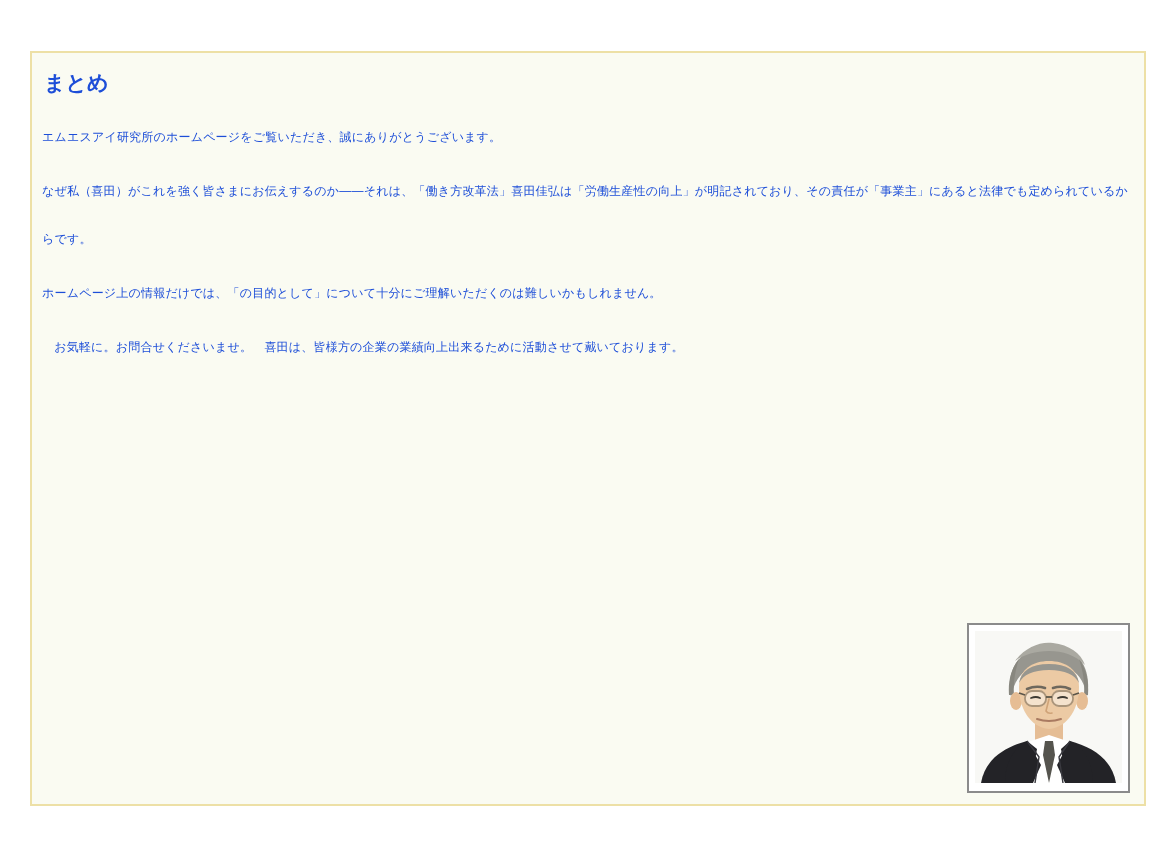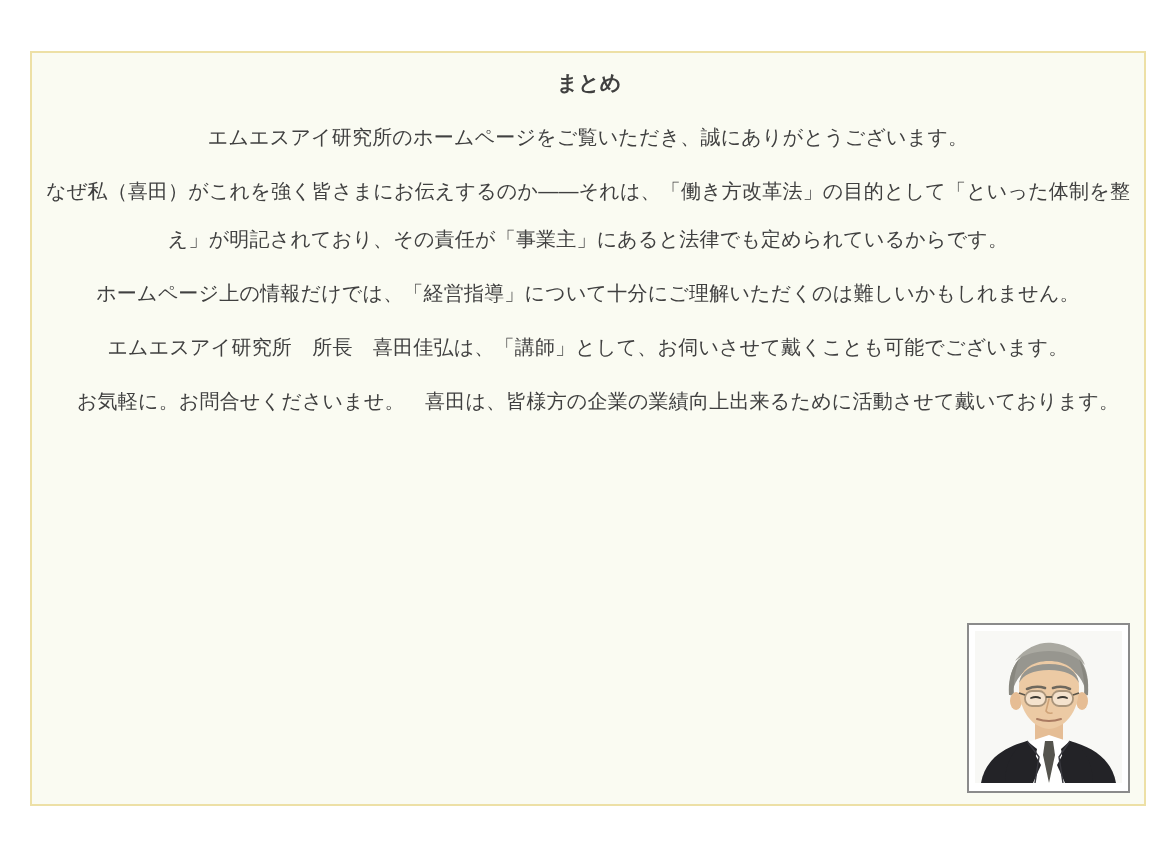--- a/index.html
+++ b/index.html
@@ -16,31 +16,30 @@
     left: 30px;
     top: 51px;
     width: 1116px;
     height: 755px;
     box-sizing: border-box;
     background: #fafbf2;
     border: 2px solid #ede0a6;
   }
   .content {
     padding: 12px 10px 0 10px;
-    color: #404040;
-    text-align: center;
+    color: #1d4ed8;
   }
   .title {
     font-size: 21px;
     font-weight: 600;
     line-height: 32px;
     margin: 2px 0 14px 2px;
   }
   .para {
-    font-size: 20px;
+    font-size: 12px;
     font-weight: 500;
     line-height: 48px;
     margin: 0 0 6px 0;
     letter-spacing: 0.2px;
   }
   .portrait-frame {
     position: absolute;
     right: 14px;
     bottom: 11px;
     width: 163px;
@@ -56,23 +55,22 @@
     height: 152px;
   }
 </style>
 </head>
 <body>
 
 <div class="summary-box">
   <div class="content">
     <h2 class="title">まとめ</h2>
     <p class="para">エムエスアイ研究所のホームページをご覧いただき、誠にありがとうございます。</p>
-    <p class="para">なぜ私（喜田）がこれを強く皆さまにお伝えするのか――それは、「働き方改革法」の目的として「といった体制を整え」が明記されており、その責任が「事業主」にあると法律でも定められているからです。</p>
-    <p class="para">ホームページ上の情報だけでは、「経営指導」について十分にご理解いただくのは難しいかもしれません。</p>
-    <p class="para">エムエスアイ研究所　所長　喜田佳弘は、「講師」として、お伺いさせて戴くことも可能でございます。</p>
+    <p class="para">なぜ私（喜田）がこれを強く皆さまにお伝えするのか――それは、「働き方改革法」喜田佳弘は「労働生産性の向上」が明記されており、その責任が「事業主」にあると法律でも定められているからです。</p>
+    <p class="para">ホームページ上の情報だけでは、「の目的として」について十分にご理解いただくのは難しいかもしれません。</p>
     <p class="para">　お気軽に。お問合せくださいませ。　喜田は、皆様方の企業の業績向上出来るために活動させて戴いております。</p>
   </div>
 
   <div class="portrait-frame">
     <svg viewBox="0 0 147 152" aria-hidden="true">
 
       <rect x="0" y="0" width="147" height="152" fill="#fbfbf9"></rect>
       <rect x="0" y="0" width="147" height="152" fill="#f3f3ef" opacity="0.35"></rect>
 
       <rect x="60" y="92" width="28" height="22" fill="#e5bd95"></rect>

